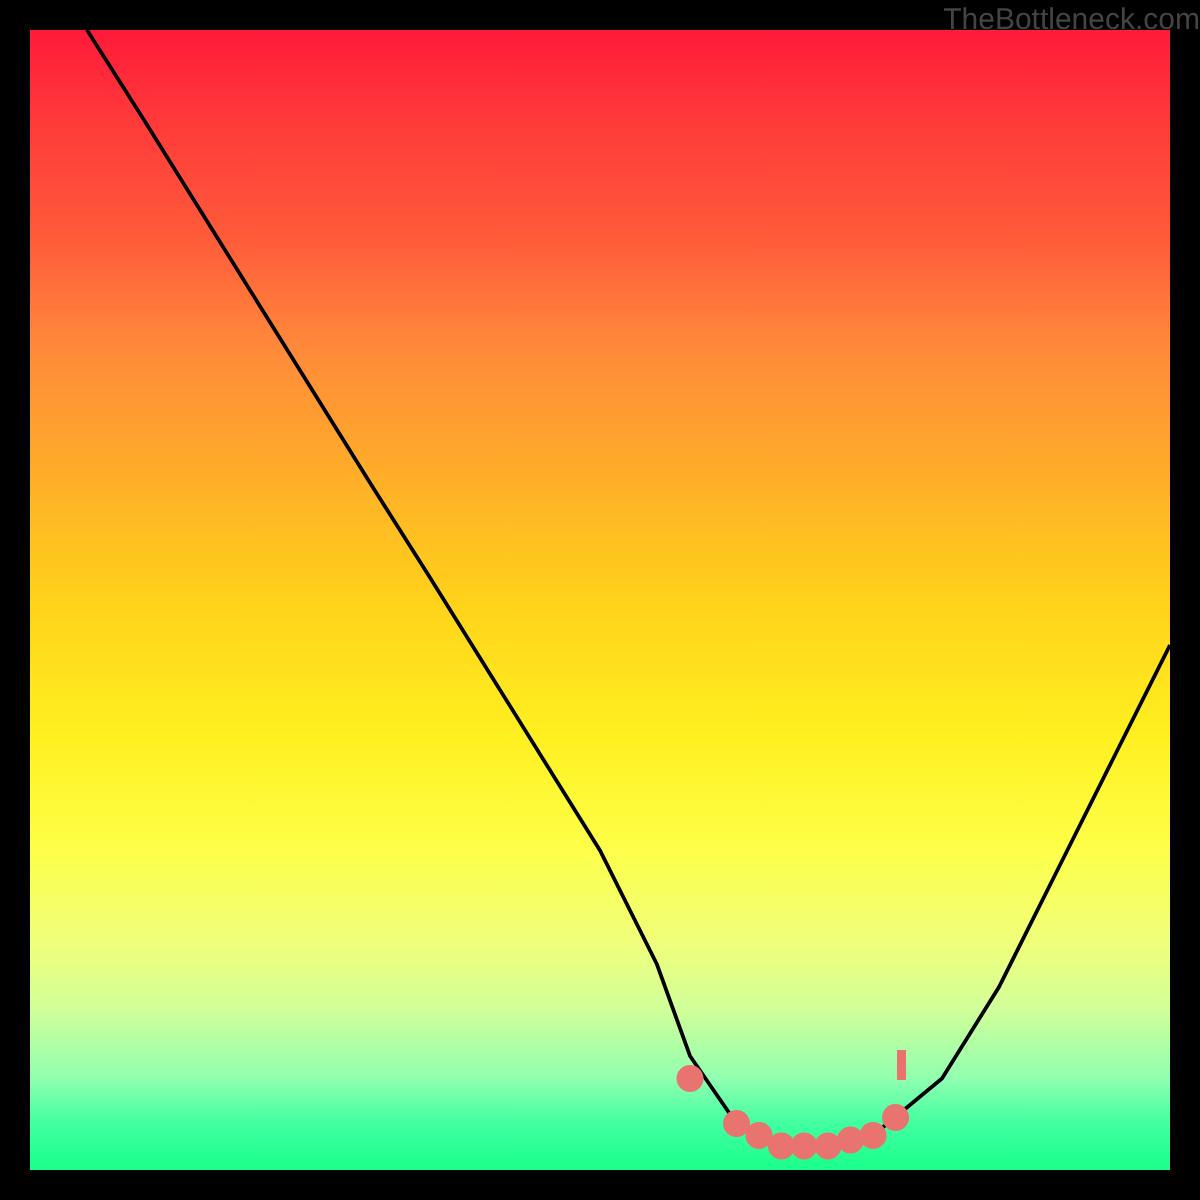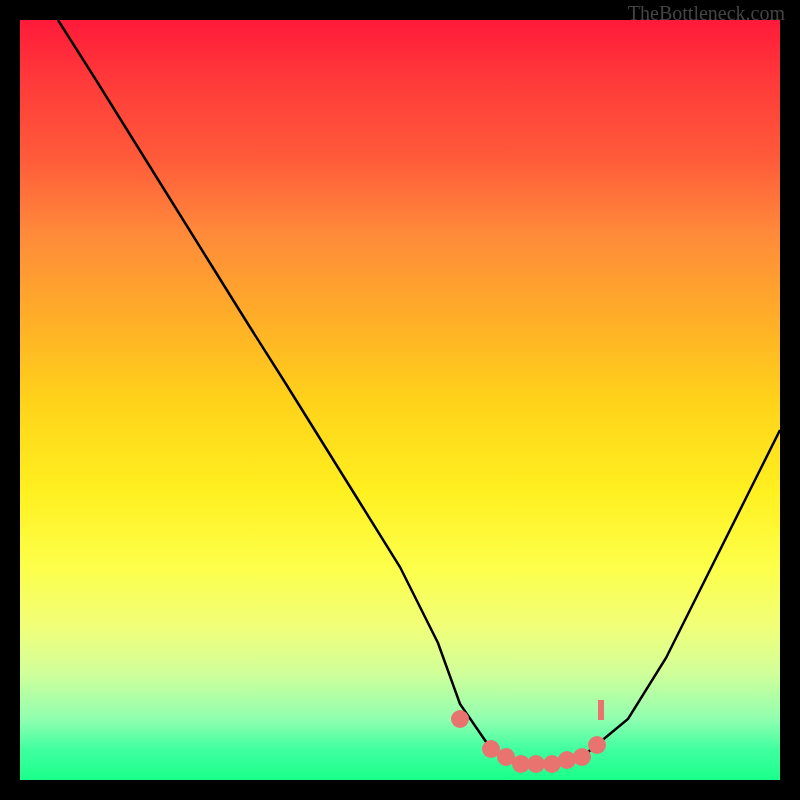--- a/index.html
+++ b/index.html
@@ -35,25 +35,25 @@
       #f0ff7a 80%,
       #d0ff9a 86%,
       #90ffb0 92%,
       #40ffa0 96%,
       #1aff8a 100%
     );
   }
   .watermark {
     position: absolute;
     top: 2px;
-    right: 15px;
+    right: 0;
     color: #444;
     font-size: 20px;
     font-weight: 500;
-    font-family: Liberation Serif, serif;
+    font-family: Liberation Sans, sans-serif;
     text-align: center;
   }
   svg.curve {
     position: absolute;
     left: 0;
     top: 0;
     width: 760px;
     height: 760px;
   }
 </style>

